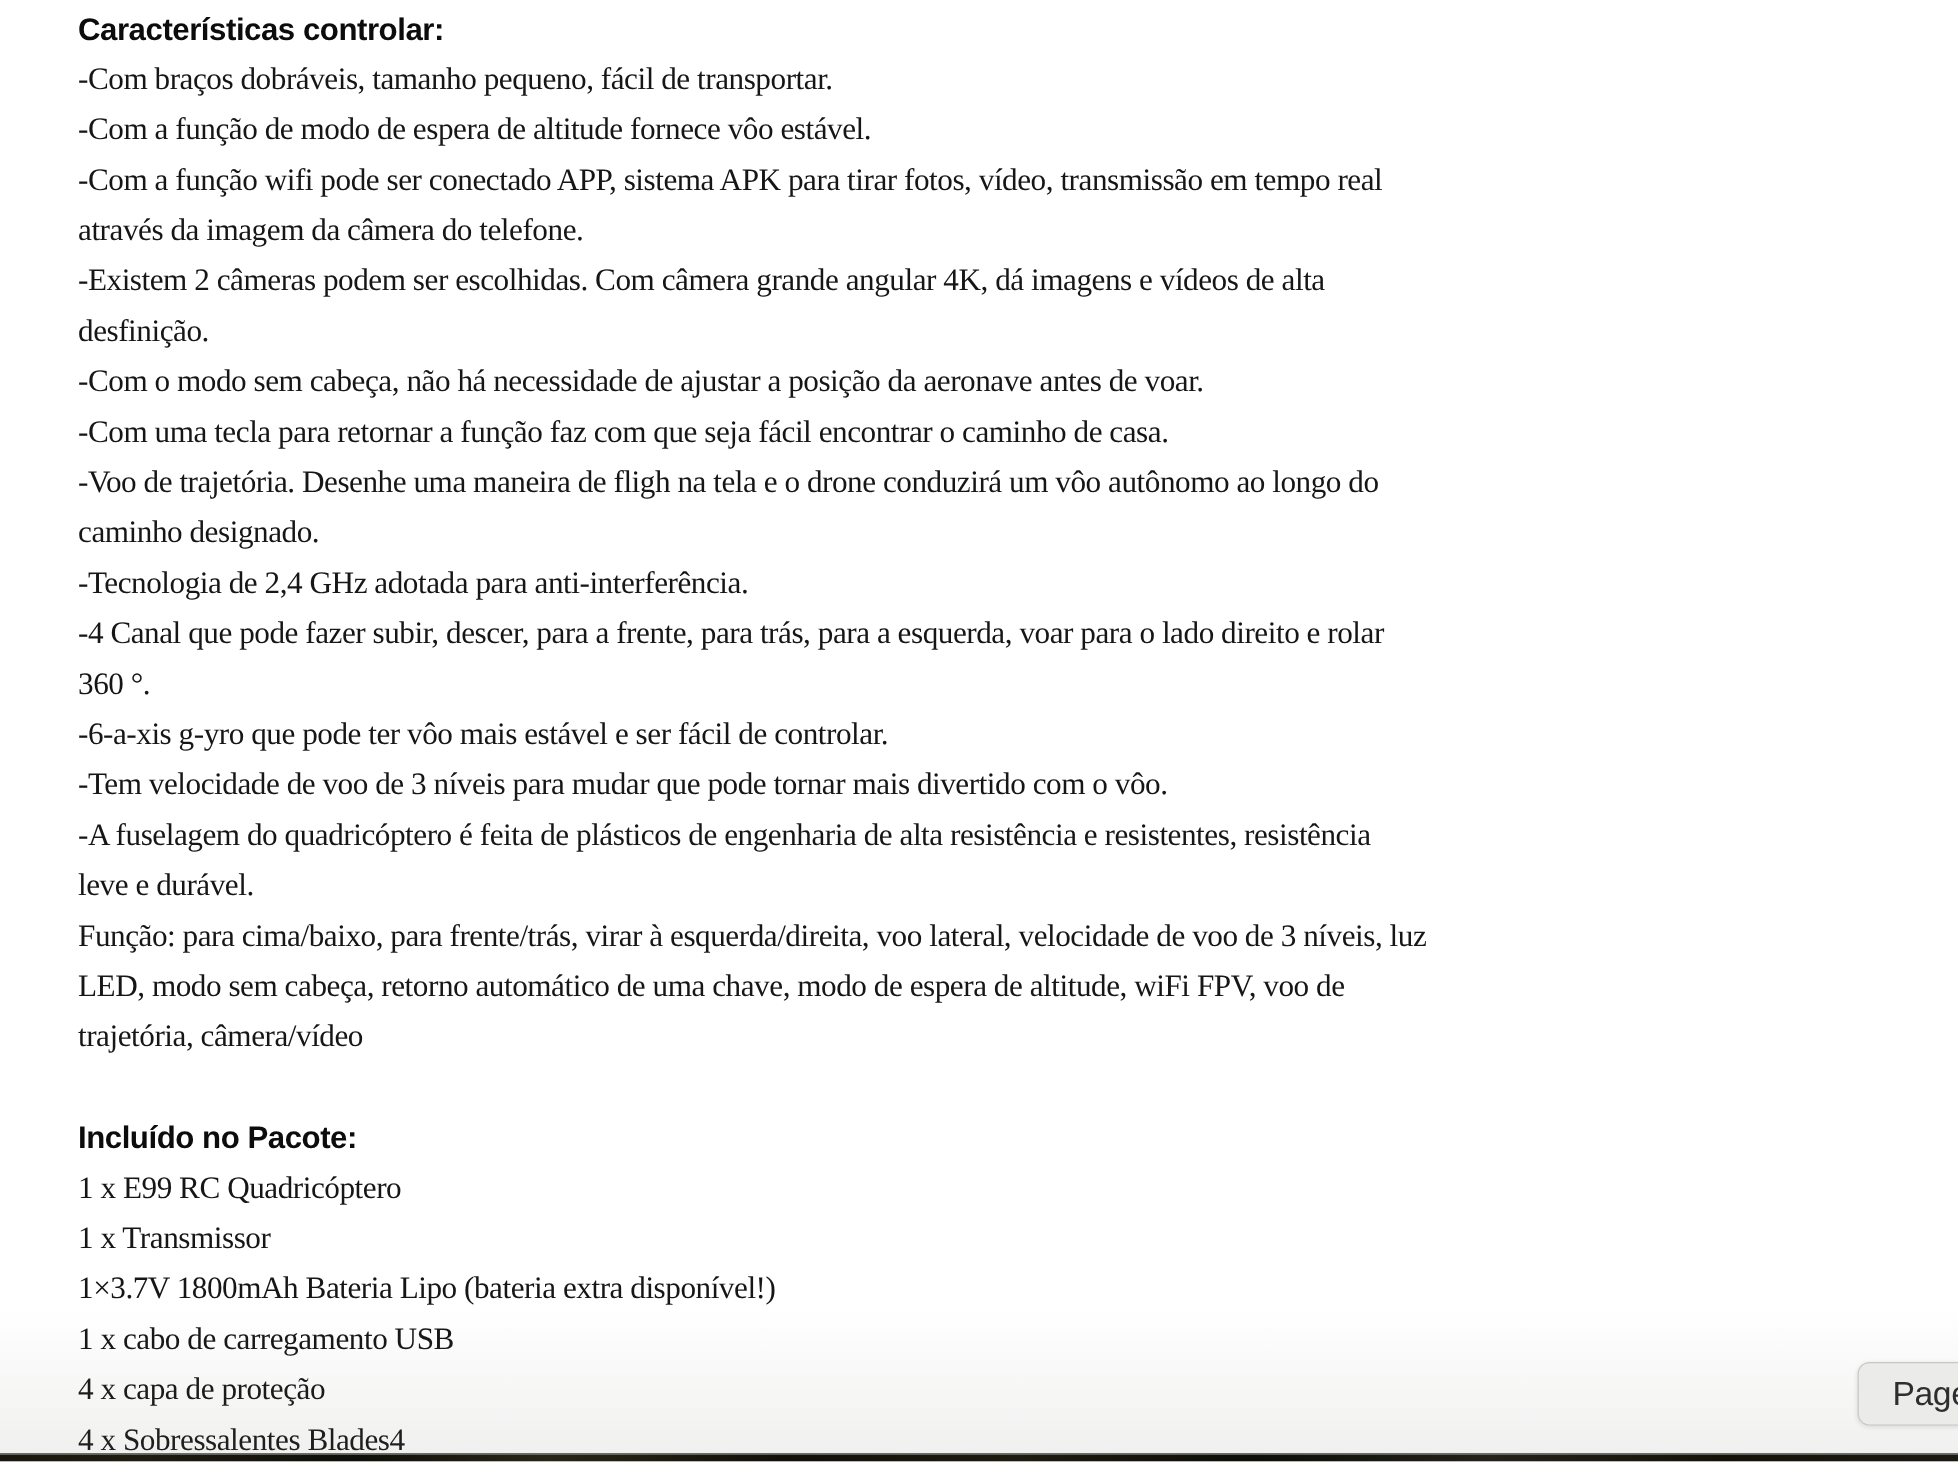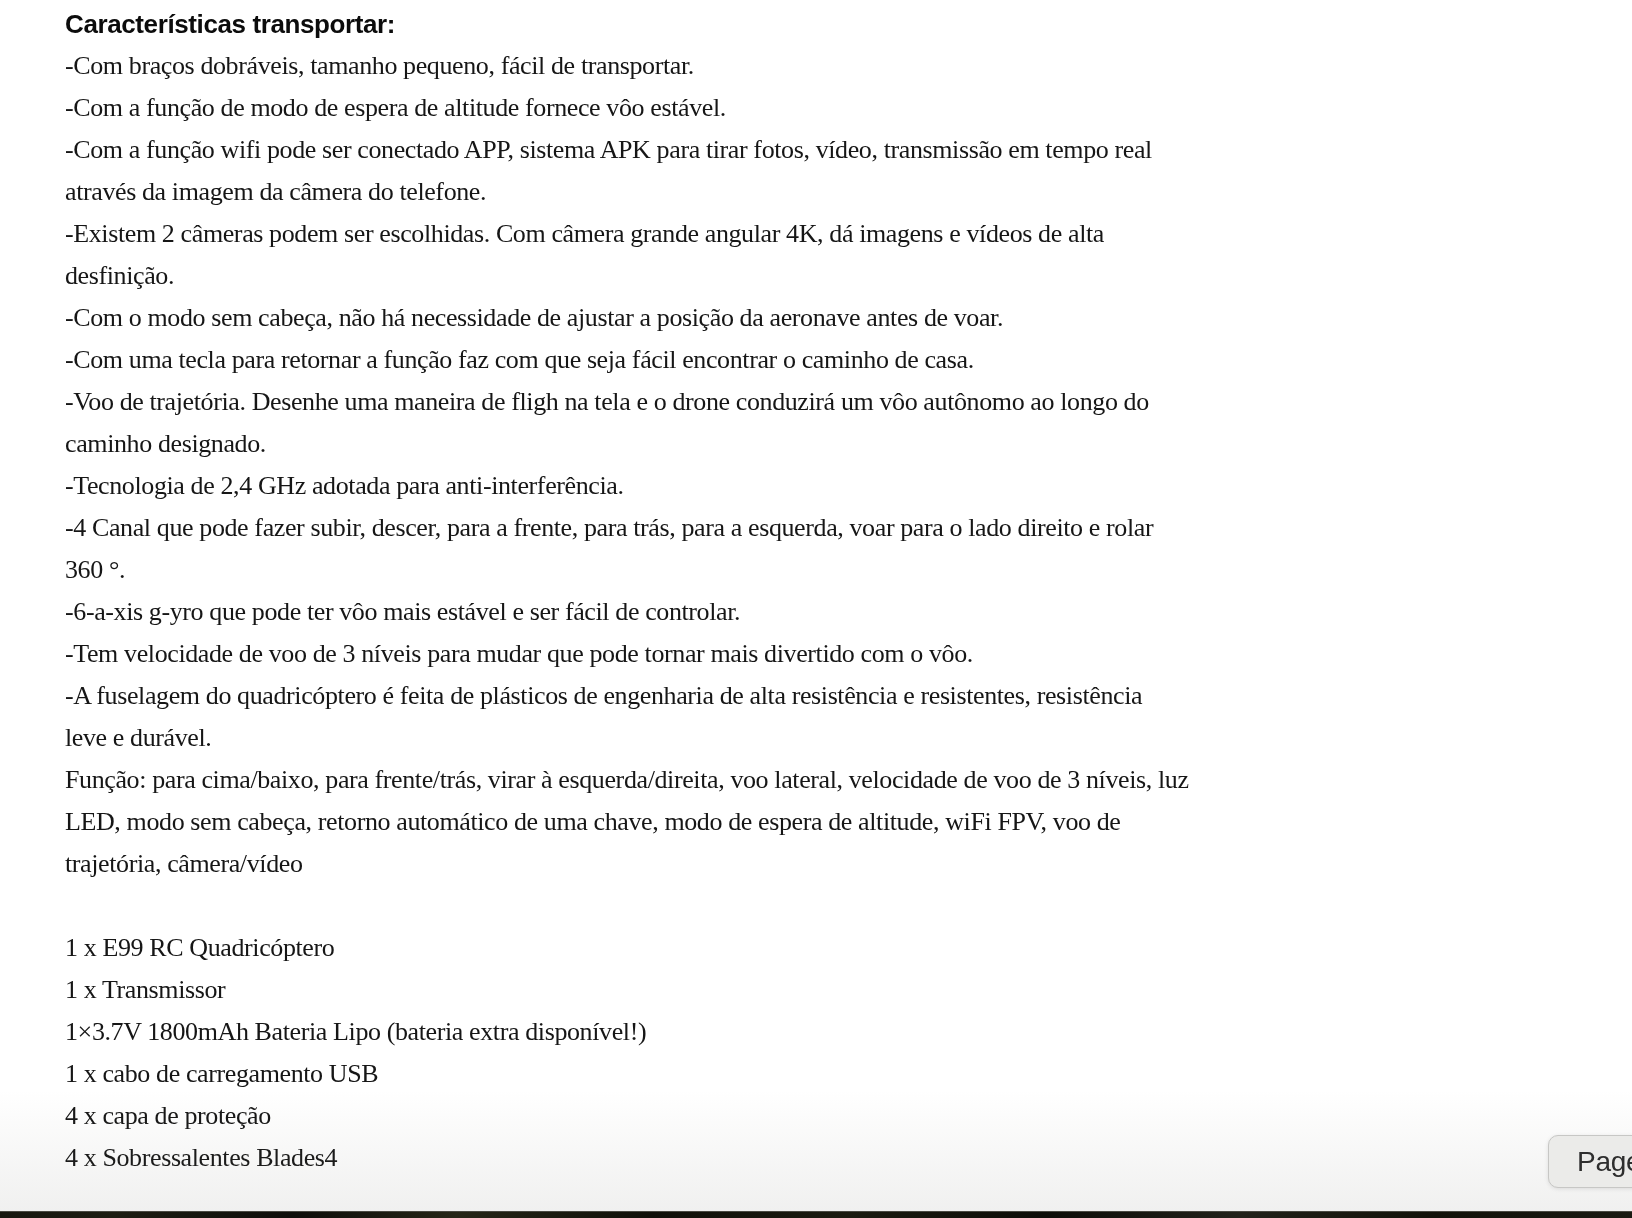--- a/index.html
+++ b/index.html
@@ -68,21 +68,21 @@
     background: linear-gradient(90deg,
       #17170f 0%, #1d1d12 7%, #0e0e0a 18%, #262617 28%, #101009 40%,
       #1b1b10 52%, #0d0d08 64%, #22221a 76%, #121209 88%, #1a1a12 100%);
   }
 </style>
 </head>
 <body>
 
 <div class="content">
 
-  <div class="section-heading">Características transportar:</div>
+  <div class="section-heading">Características controlar:</div>
 
   <div class="prewrap">-Com braços dobráveis, tamanho pequeno, fácil de transportar.
 -Com a função de modo de espera de altitude fornece vôo estável.
 -Com a função wifi pode ser conectado APP, sistema APK para tirar fotos, vídeo, transmissão em tempo real
 através da imagem da câmera do telefone.
 -Existem 2 câmeras podem ser escolhidas. Com câmera grande angular 4K, dá imagens e vídeos de alta
 desfinição.
 -Com o modo sem cabeça, não há necessidade de ajustar a posição da aeronave antes de voar.
 -Com uma tecla para retornar a função faz com que seja fácil encontrar o caminho de casa.
 -Voo de trajetória. Desenhe uma maneira de fligh na tela e o drone conduzirá um vôo autônomo ao longo do
@@ -92,20 +92,21 @@
 360 °.
 -6-a-xis g-yro que pode ter vôo mais estável e ser fácil de controlar.
 -Tem velocidade de voo de 3 níveis para mudar que pode tornar mais divertido com o vôo.
 -A fuselagem do quadricóptero é feita de plásticos de engenharia de alta resistência e resistentes, resistência
 leve e durável.
 Função: para cima/baixo, para frente/trás, virar à esquerda/direita, voo lateral, velocidade de voo de 3 níveis, luz
 LED, modo sem cabeça, retorno automático de uma chave, modo de espera de altitude, wiFi FPV, voo de
 trajetória, câmera/vídeo</div>
 
   <div class="package-section">
+    <div class="section-heading">Incluído no Pacote:</div>
 
     <div class="prewrap">1 x E99 RC Quadricóptero
 1 x Transmissor
 1×3.7V 1800mAh Bateria Lipo (bateria extra disponível!)
 1 x cabo de carregamento USB
 4 x capa de proteção
 4 x Sobressalentes Blades4</div>
   </div>
 
 </div>

